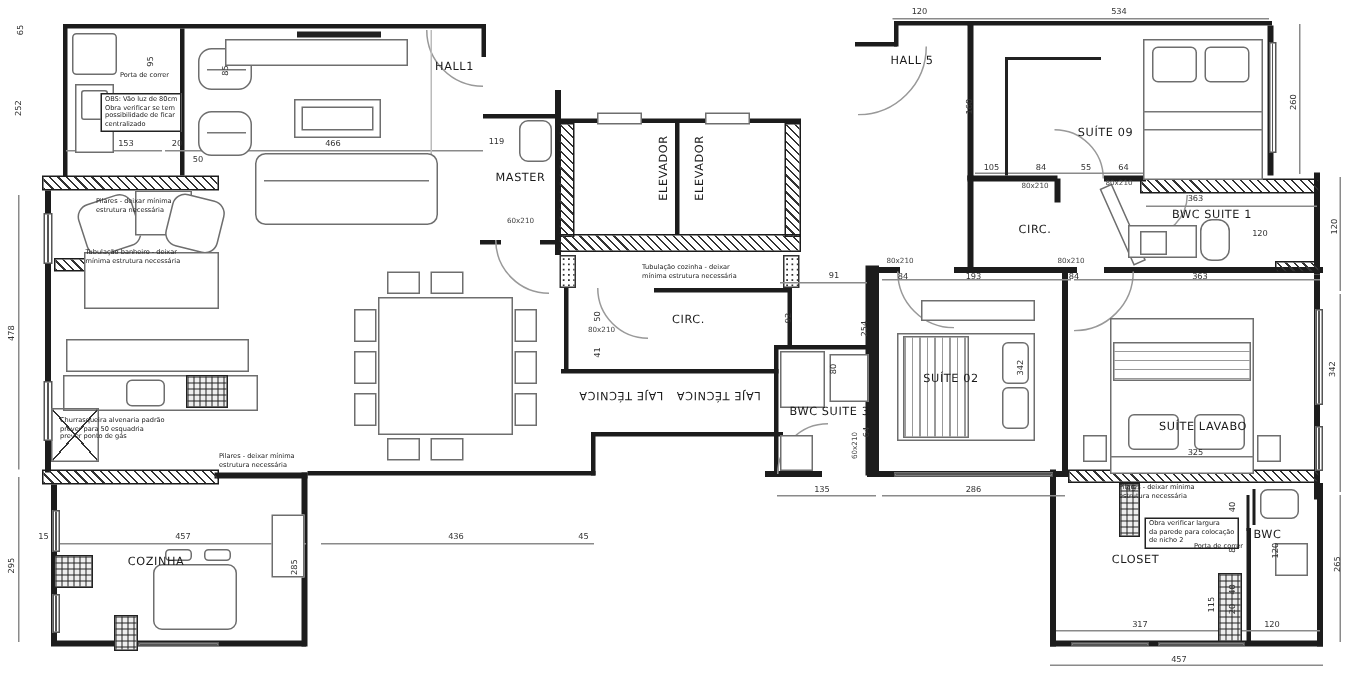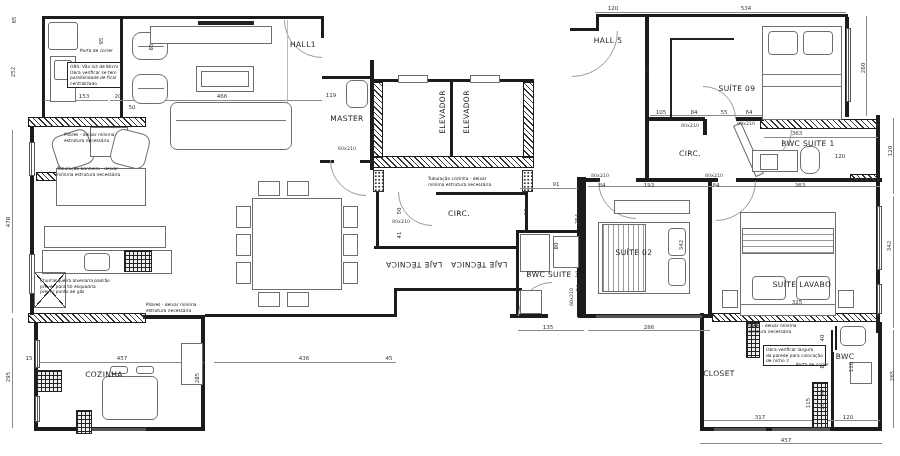--- a/index.html
+++ b/index.html
@@ -228,21 +228,21 @@
       <div class="lbl" style="left: 737px; top: 88px; transform: translate(-50%, -50%) rotate(0deg);">SUÍTE 09</div>
       <div class="lbl" style="left: 690px; top: 153px; transform: translate(-50%, -50%) rotate(0deg);">CIRC.</div>
       <div class="lbl" style="left: 808px; top: 143px; transform: translate(-50%, -50%) rotate(0deg);">BWC SUITE 1</div>
       <div class="lbl" style="left: 459px; top: 213px; transform: translate(-50%, -50%) rotate(0deg);">CIRC.</div>
       <div class="lbl" style="left: 414px; top: 264px; transform: translate(-50%, -50%) rotate(180deg);">LAJE TÉCNICA</div>
       <div class="lbl" style="left: 479px; top: 264px; transform: translate(-50%, -50%) rotate(180deg);">LAJE TÉCNICA</div>
       <div class="lbl" style="left: 553px; top: 274px; transform: translate(-50%, -50%) rotate(0deg);">BWC SUITE 3</div>
       <div class="lbl" style="left: 634px; top: 252px; transform: translate(-50%, -50%) rotate(0deg);">SUÍTE 02</div>
       <div class="lbl" style="left: 802px; top: 284px; transform: translate(-50%, -50%) rotate(0deg);">SUÍTE LAVABO</div>
       <div class="lbl" style="left: 104px; top: 374px; transform: translate(-50%, -50%) rotate(0deg);">COZINHA</div>
-      <div class="lbl" style="left: 719px; top: 373px; transform: translate(-50%, -50%) rotate(0deg); text-align: center;">CLOSET</div>
+      <div class="lbl" style="left: 757px; top: 373px; transform: translate(-50%, -50%) rotate(0deg); text-align: center;">CLOSET</div>
       <div class="lbl" style="left: 845px; top: 356px; transform: translate(-50%, -50%) rotate(0deg);">BWC</div>
       <div class="dim" style="left: 14px; top: 20px; transform: translate(-50%, -50%) rotate(-90deg);">65</div>
       <div class="dim" style="left: 13px; top: 72px; transform: translate(-50%, -50%) rotate(-90deg);">252</div>
       <div class="dim" style="left: 101px; top: 41px; transform: translate(-50%, -50%) rotate(-90deg);">95</div>
       <div class="dim" style="left: 151px; top: 47px; transform: translate(-50%, -50%) rotate(-90deg);">85</div>
       <div class="dim" style="left: 84px; top: 96px; transform: translate(-50%, -50%) rotate(0deg);">153</div>
       <div class="dim" style="left: 118px; top: 96px; transform: translate(-50%, -50%) rotate(0deg);">20</div>
       <div class="dim" style="left: 132px; top: 107px; transform: translate(-50%, -50%) rotate(0deg);">50</div>
       <div class="dim" style="left: 222px; top: 96px; transform: translate(-50%, -50%) rotate(0deg);">466</div>
       <div class="dim" style="left: 331px; top: 95px; transform: translate(-50%, -50%) rotate(0deg);">119</div>

